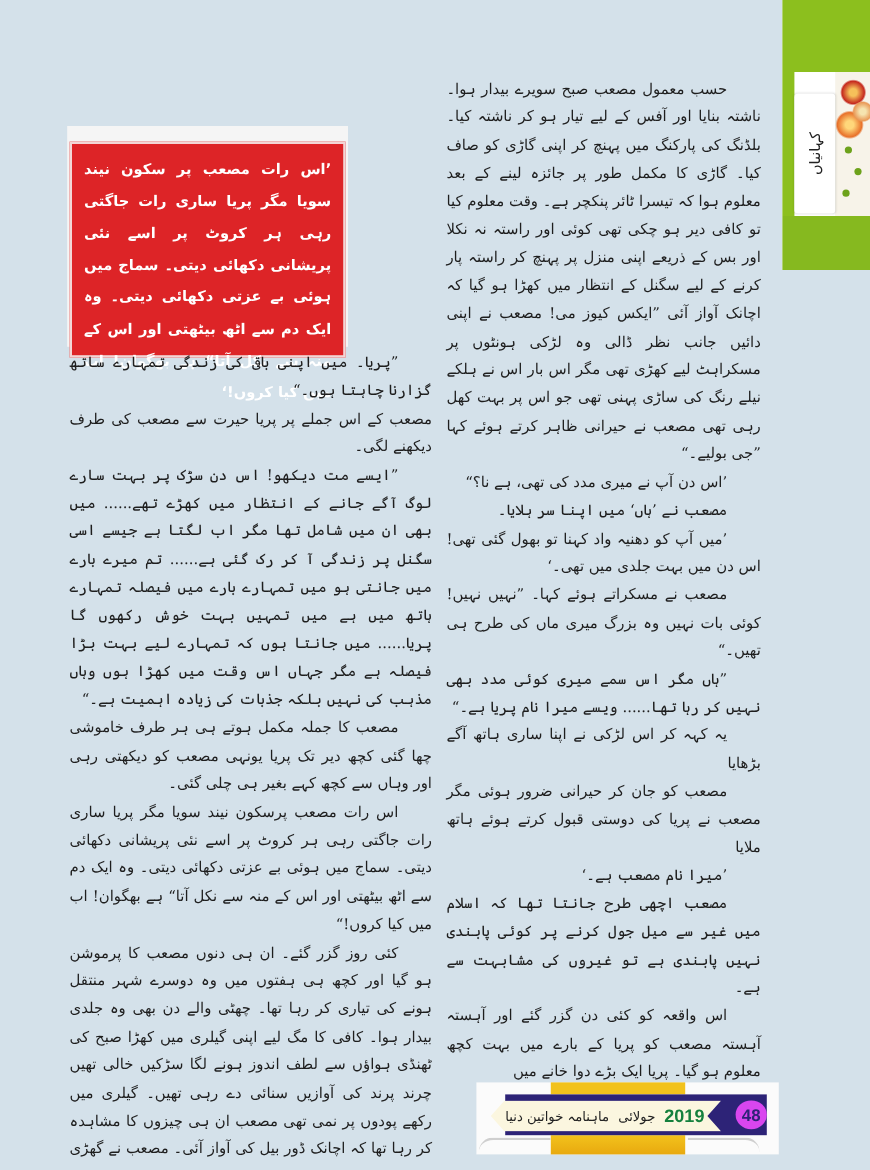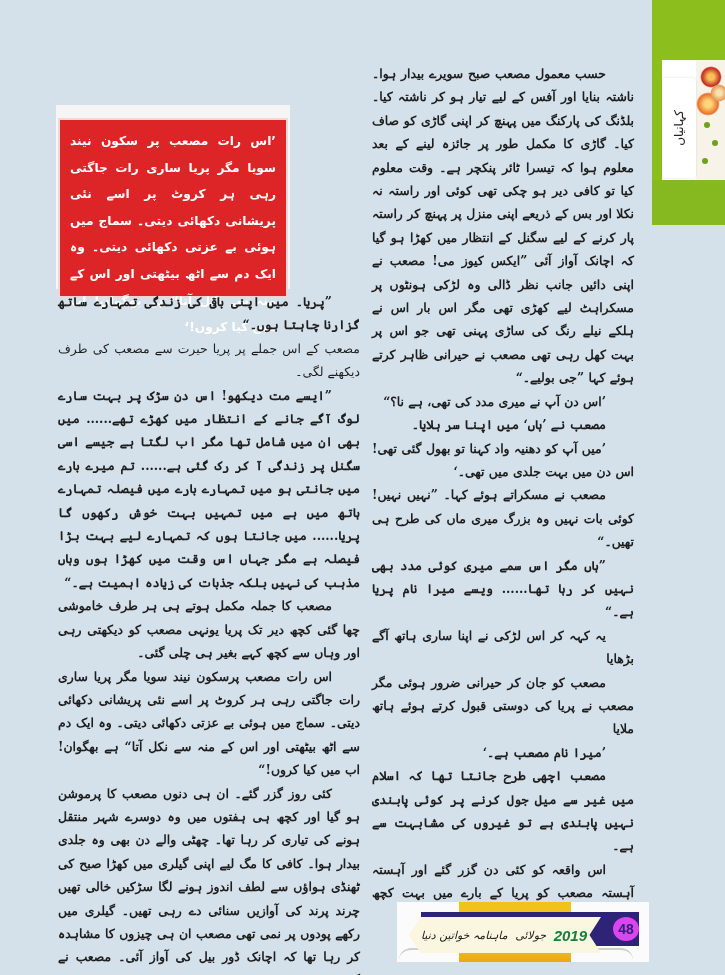--- a/index.html
+++ b/index.html
@@ -37,21 +37,21 @@
   .f3 { left:58px; top:84px; background:radial-gradient(circle,#f5e4b0 20%,#e99a58 60%,transparent 70%); }
   .leaf { position:absolute; width:6px; height:6px; background:#6da21b; border-radius:50%; }
 
   
   .col {
     position:absolute; direction:rtl; text-align:justify;
     font-family:"DejaVu Serif", serif; font-size:12.4px; line-height:23.4px;
     color:#1e1e1e;
   }
   .col p { margin:0; }
-  .col p.indent { text-indent:28px;font-weight:bold; }
+  .col p.indent { text-indent:28px; }
   .col-right { left:372px; top:62px; width:262px; }
   .col-left  { left:58px;  top:82px; width:302px; }
 
   .pullquote {
     position:absolute; left:58px; top:118px; width:230px; height:180px;
     background:#dd2427; padding:8px 10px;
     border:2px solid #f3d6d6; box-sizing:border-box;
     direction:rtl; text-align:justify;
     color:#ffffff; font-family:"DejaVu Sans", sans-serif; font-weight:bold;
     font-size:12.2px; line-height:26.6px;
@@ -62,24 +62,24 @@
   .footer {
     position:absolute; left:397px; top:902px; width:252px; height:60px;
   }
   .footer .white-bg { position:absolute; left:0; top:0; width:252px; height:60px; background:#fbfbfb; }
   .footer .gold-top { position:absolute; left:62px; top:0; width:112px; height:10px; background:#f2c21c; }
   .footer .gold-bottom { position:absolute; left:62px; top:44px; width:112px; height:16px; background:linear-gradient(#f2c21c,#e8a90f); }
   .footer .navy {
     position:absolute; left:24px; top:10px; width:218px; height:34px; background:#2d2377;
   }
   .footer .cream {
-    position:absolute; left:12px; top:15px; width:192px; height:36px; background:#fbf6df;
+    position:absolute; left:12px; top:15px; width:192px; height:26px; background:#fbf6df;
     clip-path:polygon(6% 0,100% 0,94% 50%,100% 100%,6% 100%,0 50%);
     display:flex; align-items:center; justify-content:space-between;
-    padding:0 14px 0 12px; box-sizing:border-box;font-style:italic;
+    padding:0 14px 0 12px; box-sizing:border-box;
   }
   .footer .cream .mag { direction:rtl; font-family:"DejaVu Serif", serif; font-size:11px; color:#222; }
   .footer .cream .month { direction:rtl; font-family:"DejaVu Serif", serif; font-size:11px; color:#222; }
   .footer .cream .year { font-family:"Liberation Sans", sans-serif; font-weight:bold; font-size:15px; color:#15803d; }
   .footer .page-num {
     position:absolute; left:216px; top:15px; width:26px; height:24px; border-radius:50%;
     background:#d946ef; color:#2d2377; font-family:Liberation Sans, sans-serif; font-weight:bold;
     font-size:14px; display:flex; align-items:center; justify-content:center;
   }
   .footer .curve-l { position:absolute; left:2px; top:46px; width:60px; height:10px; border-top:2px solid #cfcfcf; border-radius:60px 0 0 0; }

